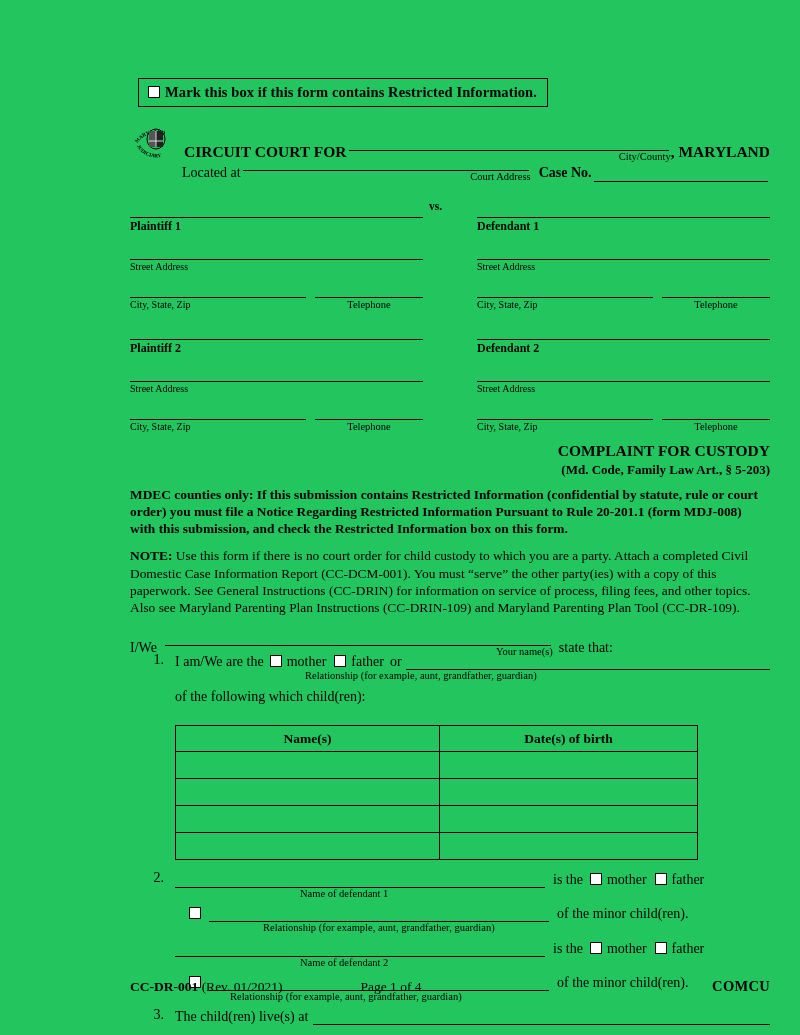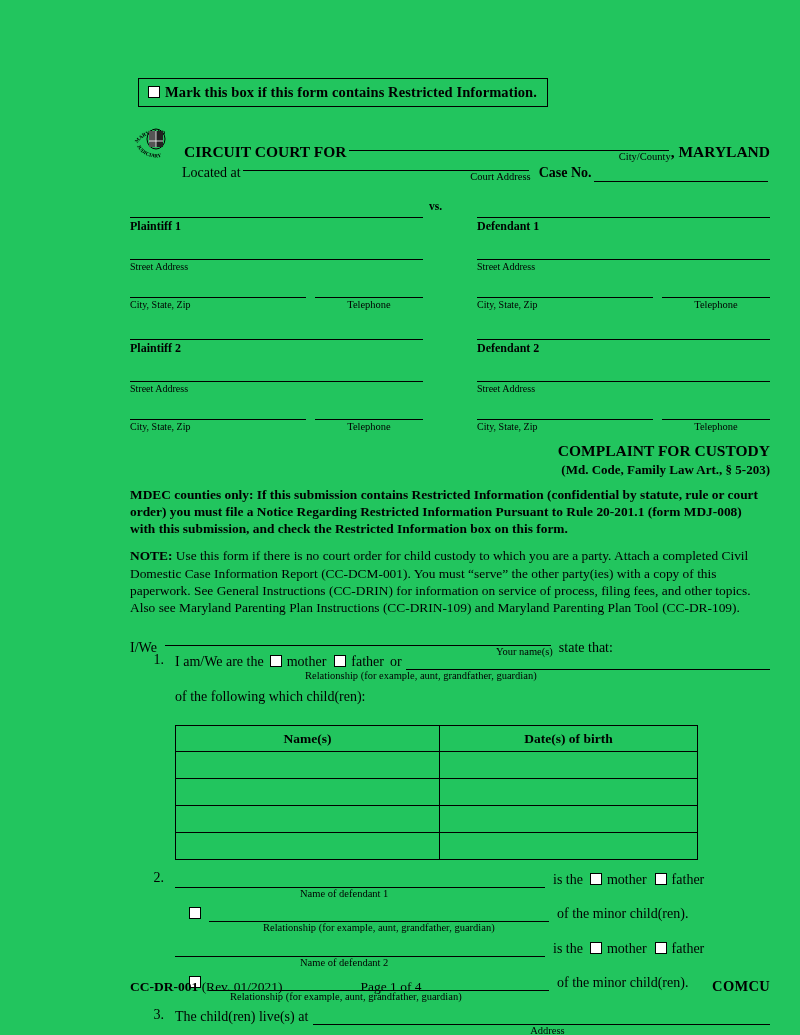--- a/index.html
+++ b/index.html
@@ -454,21 +454,20 @@
     
     <div class="numitem" style="margin-top:5px;">
       <div class="num">3.</div>
       <div class="itembody">
         <div class="inline-row">
           <span>The child(ren) live(s) at</span>
           <span style="flex:1 1 auto; margin-left:5px;">
             <span style="display:block;border-bottom:1.1px solid #000;height:17px;"></span>
           </span>
         </div>
-        <div class="small-cap" style="text-align:center;margin-left:150px;">Address</div>
         <div class="inline-row" style="margin-top:6px;">
           <span>with</span>
           <span style="flex:1 1 auto; margin-left:6px;">
             <span style="display:block;border-bottom:1.1px solid #000;height:17px;"></span>
           </span>
           <span style="margin-left:3px;">.</span>
         </div>
 
       </div>
     </div>

